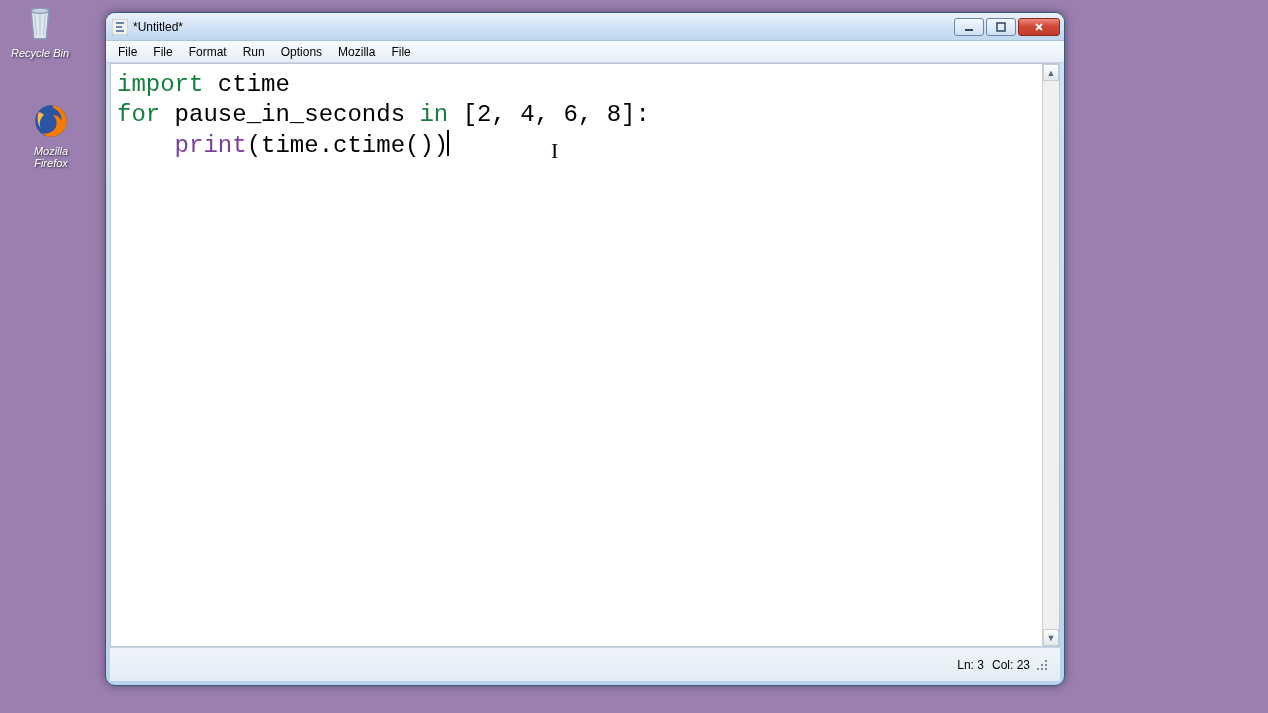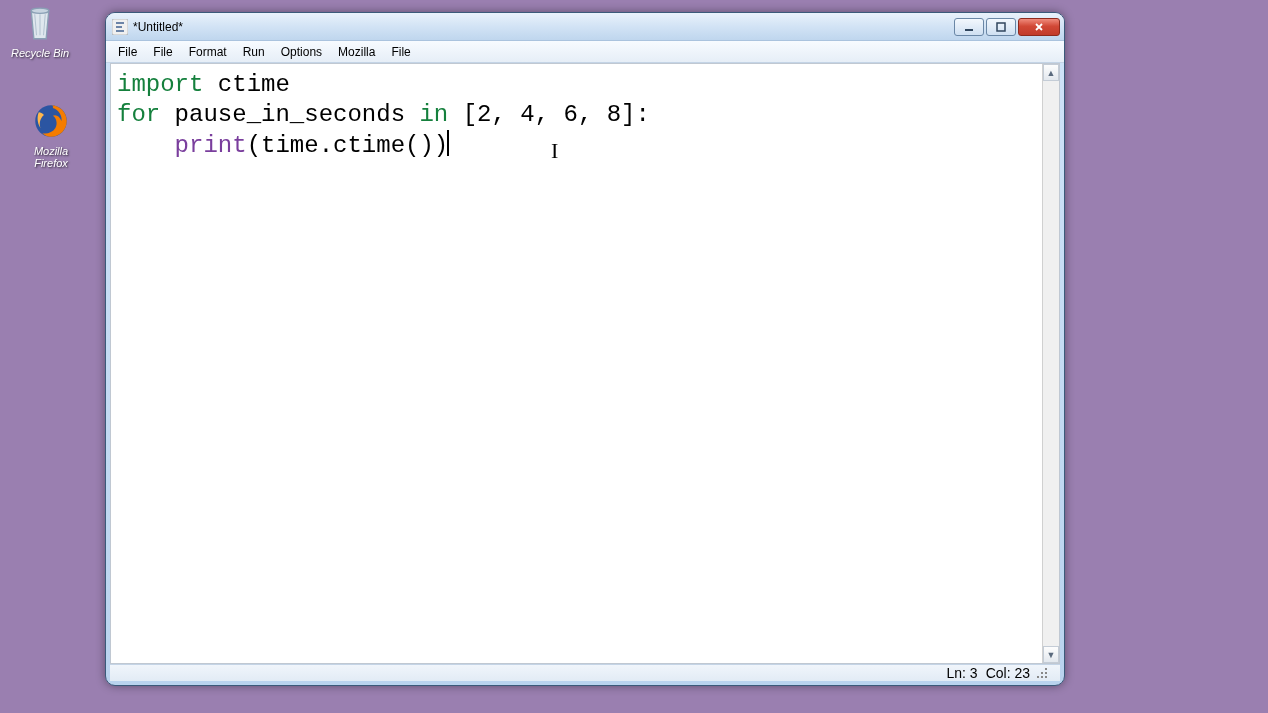--- a/index.html
+++ b/index.html
@@ -164,28 +164,28 @@
   align-items: center;
   justify-content: center;
   font-size: 9px;
   color: #5a6a7d;
   cursor: pointer;
 }
 .vscroll .track { flex: 1; background: #f0f0f0; }
 
 
 .statusbar {
-  height: 17px;
+  height: 34px;
   background: linear-gradient(180deg,#f0f5fb,#e2ebf5);
   border-top: 1px solid #c4d4e6;
   display: flex;
   justify-content: flex-end;
   align-items: center;
   padding: 0 12px;
-  font-size: 14px;
+  font-size: 12px;
   color: #000;
   margin: 0 4px 4px 4px;
 }
 .statusbar .status-item { margin-left: 8px; }
 .statusbar .grip {
   margin-left: 6px;
   width: 12px;
   height: 12px;
   background:
     radial-gradient(circle at 10px 10px,#888 1px,transparent 1px),

